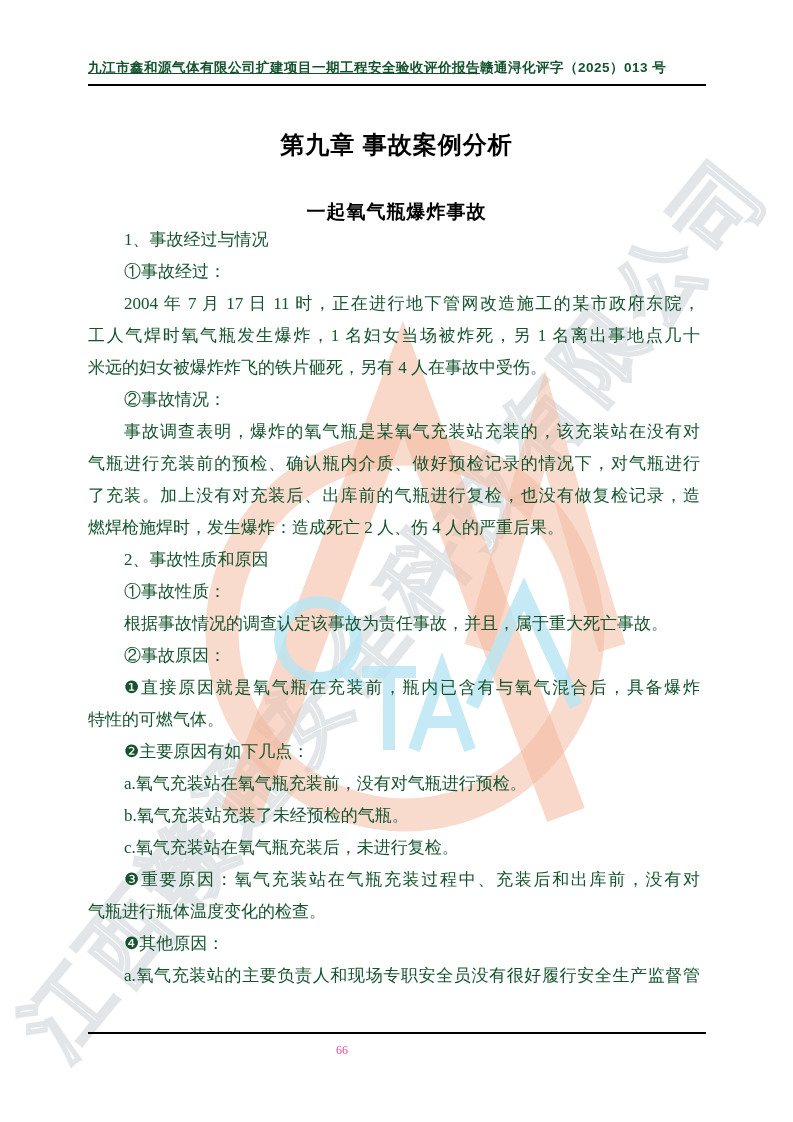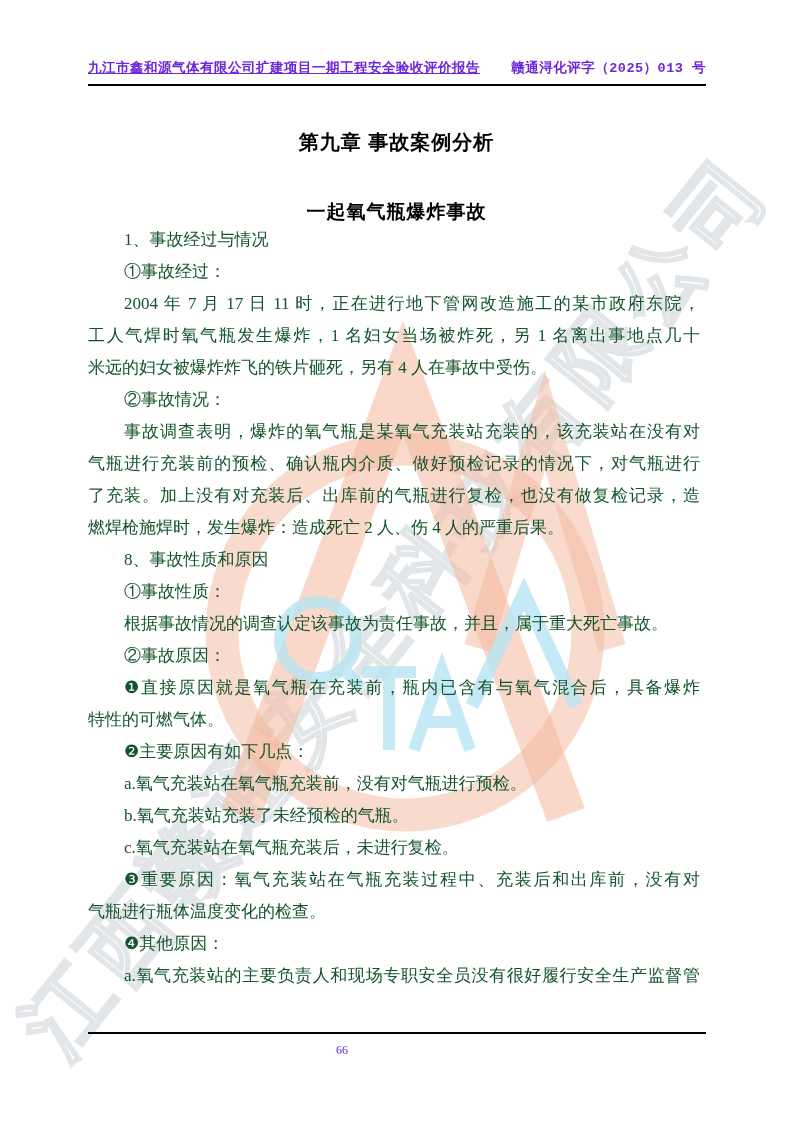--- a/index.html
+++ b/index.html
@@ -4,32 +4,32 @@
 <style>
   html,body { margin:0; padding:0; background:#ffffff; }
   .page {
     position:relative; width:793px; height:1122px; background:#ffffff;
     overflow:hidden; font-family:"Liberation Serif", serif; color:#1b1b1b;
   }
 
   
   .header {
     position:absolute; top:59px; left:88px; width:618px;
-    display:flex; justify-content:space-between; align-items:baseline;
-    font-family:Liberation Mono, monospace; font-weight:bold; font-size:13.5px;
-    color:#6d28d9;
+    display:flex; align-items:baseline;
+    font-family:Liberation Sans, sans-serif; font-weight:bold; font-size:13.5px;
+    color:#14532d;
   }
   .header-left { text-decoration:underline; letter-spacing:0.5px; }
   .header-right { letter-spacing:0.5px; }
   .header-rule { position:absolute; top:84px; left:88px; width:618px; height:2px; background:#000; }
 
   
   .chapter-title {
     position:absolute; top:129px; left:0; width:793px; text-align:center;
-    font-family:"Liberation Sans", sans-serif; font-weight:bold; font-size:20px; color:#000;
+    font-family:"Liberation Sans", sans-serif; font-weight:bold; font-size:24px; color:#000;
     letter-spacing:1px;
   }
   .section-title {
     position:absolute; top:199px; left:0; width:793px; text-align:center;
     font-family:"Liberation Sans", sans-serif; font-weight:bold; font-size:19px; color:#000000;
     letter-spacing:1px;
   }
 
   
   .body-text {
@@ -37,21 +37,21 @@
     font-size:17px; line-height:32px; color:#14532d;
   }
   .line { height:32px; }
   .line.indent { text-indent:36px; }
   .line.justify { text-align:justify; text-align-last:justify; }
 
   
   .footer-rule { position:absolute; top:1032px; left:88px; width:618px; height:1.5px; background:#000; }
   .page-number {
     position:absolute; top:1043px; left:0; width:684px; text-align:center;
-    font-size:12px; color:#6d28d9; font-family:"Liberation Serif", serif;
+    font-size:12px; color:#ec4899; font-family:"Liberation Serif", serif;
   }
 
   
   .watermark-layer { position:absolute; inset:0; pointer-events:none; }
   .wm-logo { position:absolute; left:0; top:0; }
   .wm-text {
     position:absolute; left:396px; top:606px; width:1300px;
     transform:translate(-50%,-50%) rotate(-51deg);
     text-align:center; white-space:nowrap;
     font-family:"Liberation Sans", sans-serif; font-weight:bold;
@@ -98,21 +98,21 @@
       <div class="line indent">1、事故经过与情况</div>
       <div class="line indent">①事故经过：</div>
       <div class="line indent justify">2004 年 7 月 17 日 11 时，正在进行地下管网改造施工的某市政府东院，</div>
       <div class="line justify">工人气焊时氧气瓶发生爆炸，1 名妇女当场被炸死，另 1 名离出事地点几十</div>
       <div class="line">米远的妇女被爆炸炸飞的铁片砸死，另有 4 人在事故中受伤。</div>
       <div class="line indent">②事故情况：</div>
       <div class="line indent justify">事故调查表明，爆炸的氧气瓶是某氧气充装站充装的，该充装站在没有对</div>
       <div class="line justify">气瓶进行充装前的预检、确认瓶内介质、做好预检记录的情况下，对气瓶进行</div>
       <div class="line justify">了充装。加上没有对充装后、出库前的气瓶进行复检，也没有做复检记录，造</div>
       <div class="line">燃焊枪施焊时，发生爆炸：造成死亡 2 人、伤 4 人的严重后果。</div>
-      <div class="line indent">8、事故性质和原因</div>
+      <div class="line indent">2、事故性质和原因</div>
       <div class="line indent">①事故性质：</div>
       <div class="line indent">根据事故情况的调查认定该事故为责任事故，并且，属于重大死亡事故。</div>
       <div class="line indent">②事故原因：</div>
       <div class="line indent justify">❶直接原因就是氧气瓶在充装前，瓶内已含有与氧气混合后，具备爆炸</div>
       <div class="line">特性的可燃气体。</div>
       <div class="line indent">❷主要原因有如下几点：</div>
       <div class="line indent">a.氧气充装站在氧气瓶充装前，没有对气瓶进行预检。</div>
       <div class="line indent">b.氧气充装站充装了未经预检的气瓶。</div>
       <div class="line indent">c.氧气充装站在氧气瓶充装后，未进行复检。</div>
       <div class="line indent justify">❸重要原因：氧气充装站在气瓶充装过程中、充装后和出库前，没有对</div>

